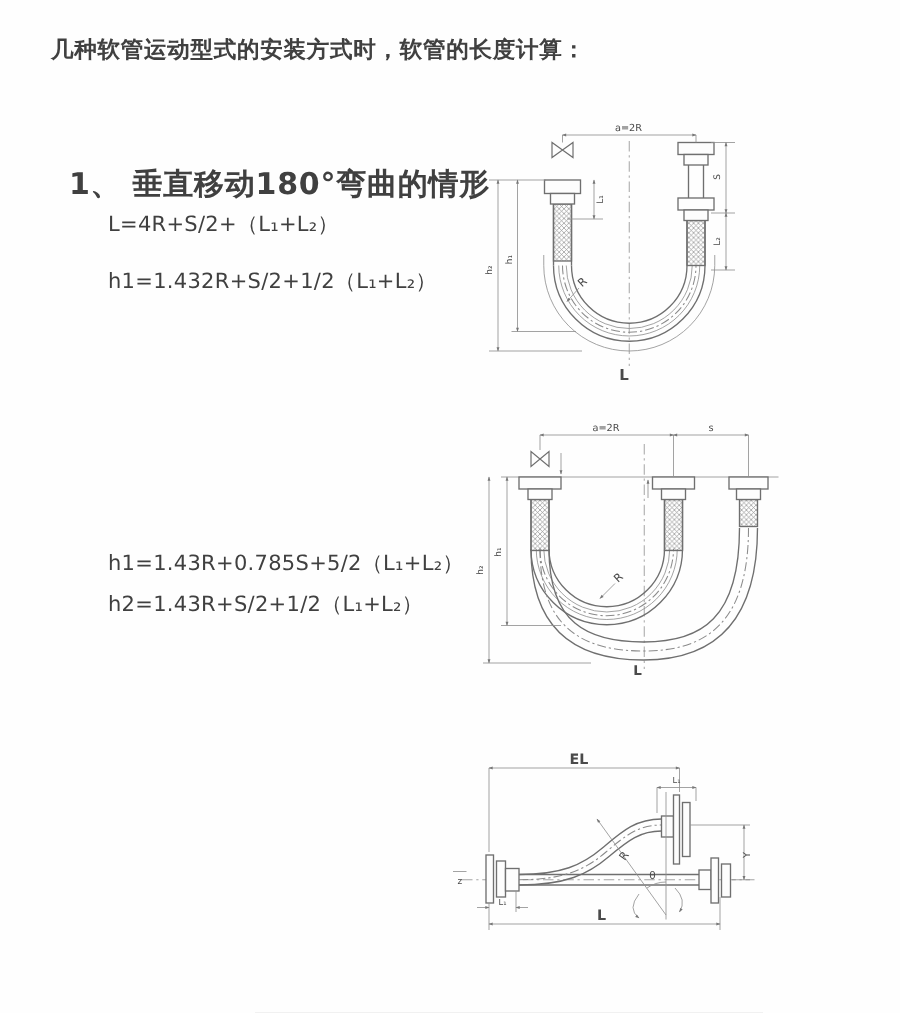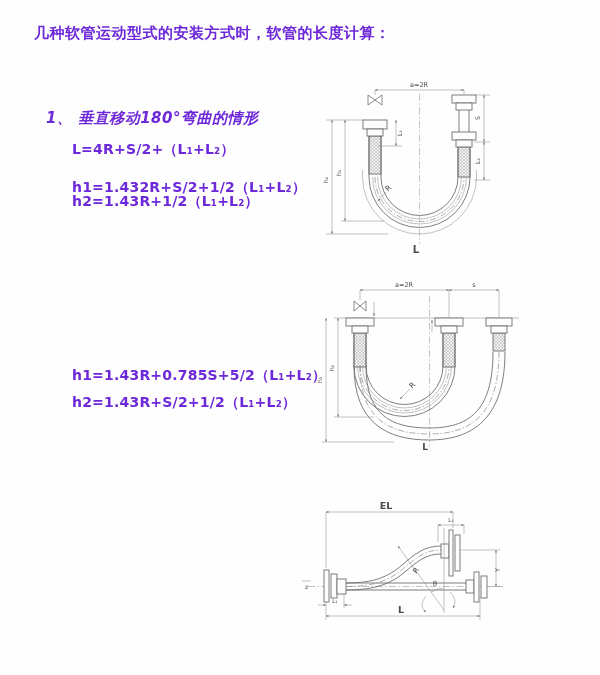--- a/index.html
+++ b/index.html
@@ -1,40 +1,39 @@
 <!DOCTYPE html>
 <html><head>
 <meta charset="utf-8">
 <style>
   html,body{margin:0;padding:0;background:#e8e8e8;}
   .page{position:relative;width:600px;height:675px;background:#fefefe;overflow:hidden;
-        font-family:"DejaVu Sans","Liberation Sans",sans-serif;color:#6d28d9;}
+        font-family:"DejaVu Sans","Liberation Sans",sans-serif;color:#404040;}
   .abs{position:absolute;white-space:nowrap;}
   .doc-title{left:34px;top:24px;font-size:15px;font-weight:bold;letter-spacing:.5px;}
-  .sec-heading{font-size:15px;font-weight:bold;letter-spacing:.5px;font-style:italic;}
-  .formula{font-size:14px;font-weight:bold;letter-spacing:.2px;}
+  .sec-heading{font-size:20px;font-weight:bold;letter-spacing:.5px;}
+  .formula{font-size:14px;font-weight:normal;letter-spacing:.2px;}
   svg{position:absolute;overflow:visible;}
   svg text{fill:#4a4a4a;font-family:"DejaVu Sans","Liberation Sans",sans-serif;}
   .draw{stroke:#6f6f6f;stroke-width:.9;fill:none;}
   .thin{stroke:#8f8f8f;stroke-width:.55;fill:none;}
   .cl{stroke:#9a9a9a;stroke-width:.6;fill:none;stroke-dasharray:7 2.5 1.5 2.5;}
   .hcl{stroke:#8a8a8a;stroke-width:.7;fill:none;stroke-dasharray:6 2 1.5 2;}
   .fit{fill:#fdfdfd;stroke:#6f6f6f;stroke-width:.9;}
 </style>
 </head>
 <body>
 
 <div class="page">
 
   <div class="abs doc-title">几种软管运动型式的安装方式时，软管的长度计算：</div>
 
   <div class="abs sec-heading" style="left:46px;top:109px">1、 垂直移动180°弯曲的情形</div>
   <div class="abs formula" style="left:72px;top:141px">L=4R+S/2+（L₁+L₂）</div>
   <div class="abs formula" style="left:72px;top:179px">h1=1.432R+S/2+1/2（L₁+L₂）</div>
-  <div class="abs formula" style="left:72px;top:193px">h2=1.43R+1/2（L₁+L₂）</div>
 
   <div class="abs formula" style="left:72px;top:367px">h1=1.43R+0.785S+5/2（L₁+L₂）</div>
   <div class="abs formula" style="left:72px;top:394px">h2=1.43R+S/2+1/2（L₁+L₂）</div>
 
 
   <svg style="left:312px;top:72px" width="275" height="185" viewBox="0 0 275 185">
     <defs>
       <marker id="ar1" viewBox="0 0 10 10" refX="9" refY="5" markerWidth="7" markerHeight="5" orient="auto-start-reverse">
         <path d="M0,1.5 L10,5 L0,8.5 Z" fill="#777"></path>
       </marker>

